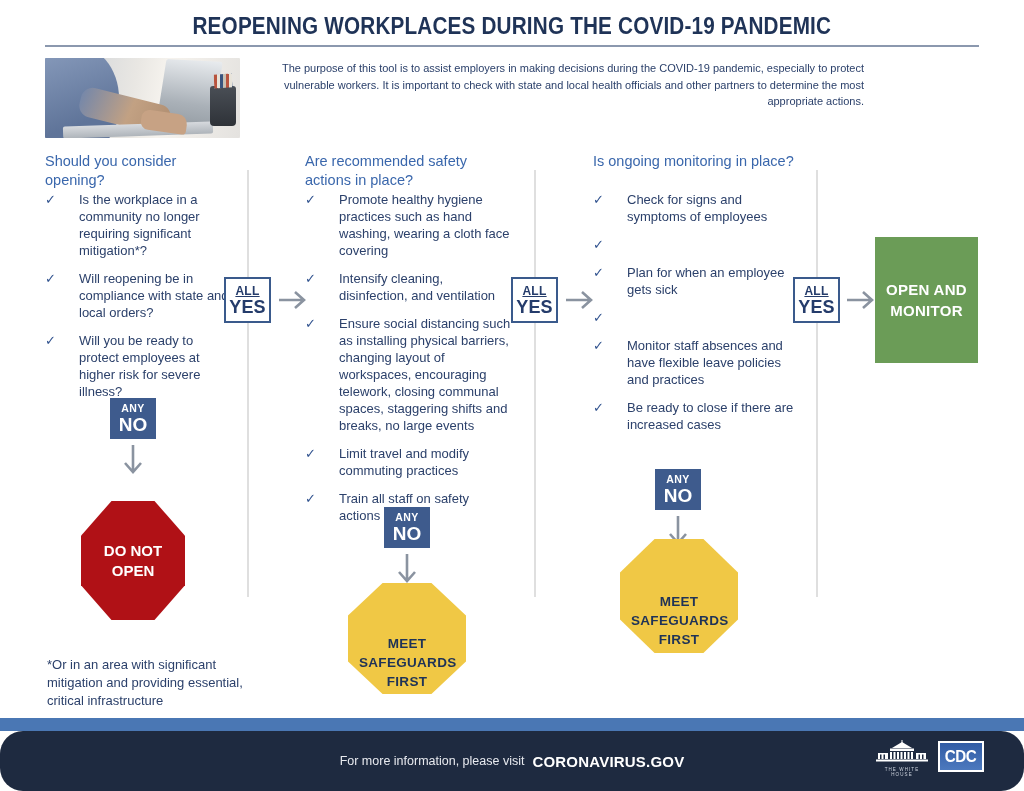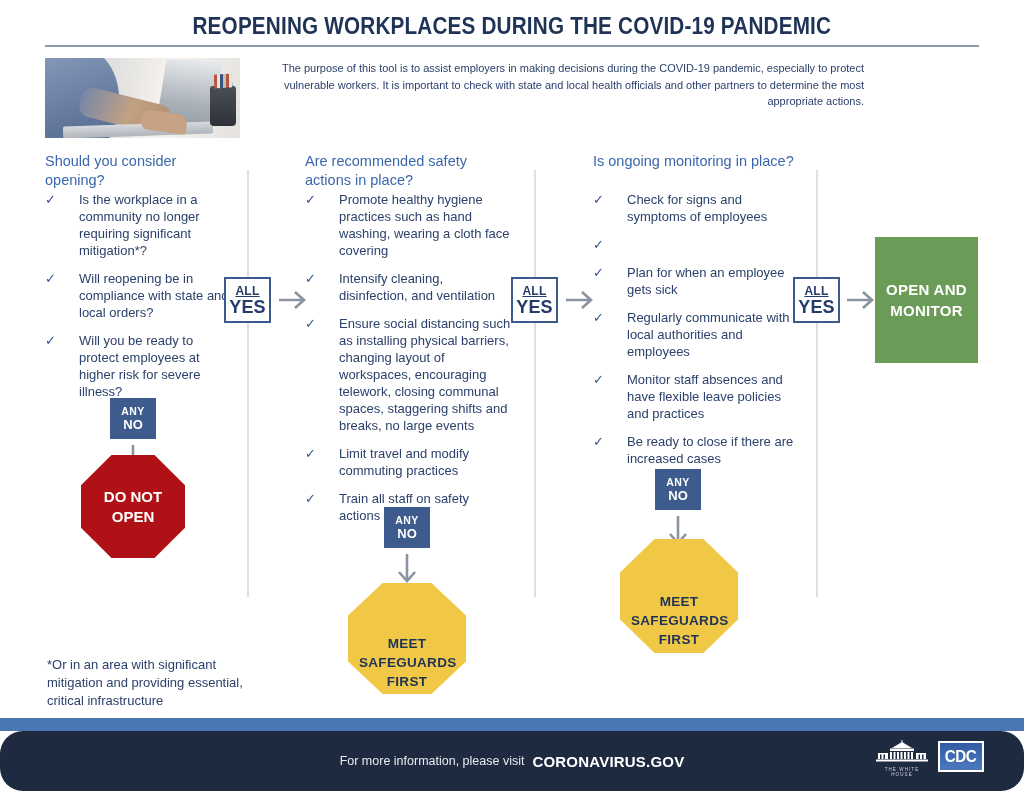--- a/index.html
+++ b/index.html
@@ -41,21 +41,21 @@
   .divider { width:2px; background:#DFDFDF; top:170px; height:427px; }
 
   
   .all-yes { width:47px; height:46px; background:#fff; border:2px solid #3A5A8C; color:#253C6B;
     display:flex; flex-direction:column; align-items:center; justify-content:center; line-height:1; }
   .all-yes .sm { font-size:12px; font-weight:700; letter-spacing:.3px;text-decoration:underline; }
   .all-yes .lg { font-size:18px; font-weight:700; letter-spacing:.2px; margin-top:1px; }
   .any-no { width:46px; height:41px; background:#3E5B8D; color:#fff;
     display:flex; flex-direction:column; align-items:center; justify-content:center; line-height:1; }
   .any-no .sm { font-size:10.5px; font-weight:700; letter-spacing:.4px; }
-  .any-no .lg { font-size:13px; font-weight:700; margin-top:1px; }
+  .any-no .lg { font-size:19px; font-weight:700; margin-top:1px; }
 
   
   .octagon { clip-path:polygon(29.3% 0,70.7% 0,100% 29.3%,100% 70.7%,70.7% 100%,29.3% 100%,0 70.7%,0 29.3%);
     display:flex; align-items:center; justify-content:center; text-align:center; }
   .oct-red { background:#B01116; color:#fff; font-weight:700; font-size:15px; line-height:20px; }
   .oct-yellow { background:#F0C845; color:#1F3357; font-weight:700; font-size:13.5px; line-height:19px; letter-spacing:.3px; }
   .green-box { background:#6B9C57; color:#fff; font-weight:700; font-size:15px; line-height:21px;
     display:flex; align-items:center; justify-content:center; text-align:center; letter-spacing:.3px; }
   .oct-red .inner { width:82px; } .oct-yellow .inner { width:96px;margin-top:48px; } .green-box .inner { width:88px; }
 
@@ -144,21 +144,20 @@
     </div>
     <div class="check-item">
       <span class="check">✓</span>
     </div>
     <div class="check-item">
       <span class="check">✓</span>
       <span class="check-text">Plan for when an employee gets sick</span>
     </div>
     <div class="check-item">
       <span class="check">✓</span>
-      <span class="check-text">Regularly communicate with local authorities and employees</span>
     </div>
     <div class="check-item">
       <span class="check">✓</span>
       <span class="check-text">Monitor staff absences and have flexible leave policies and practices</span>
     </div>
     <div class="check-item">
       <span class="check">✓</span>
       <span class="check-text">Be ready to close if there are increased cases</span>
     </div>
   </div>
@@ -191,21 +190,21 @@
   <div class="inner">OPEN AND MONITOR</div>
 </div>
 
 <div class="abs any-no" style="left:110px;top:398px">
   <span class="sm">ANY</span>
   <span class="lg">NO</span>
 </div>
 <svg class="abs arrow" style="left:121px;top:443px" width="24" height="32" viewBox="0 0 24 32">
     <path d="M12 2 V28 M4 20 L12 29 L20 20" fill="none" stroke="#8A93A0" stroke-width="2.6"></path>
   </svg>
-<div class="abs octagon oct-red" style="left:81px;top:455px;width:104px;height:103px">
+<div class="abs octagon oct-red" style="left:81px;top:501px;width:104px;height:119px">
   <div class="inner">DO NOT OPEN</div>
 </div>
 
 <div class="abs any-no" style="left:384px;top:507px">
   <span class="sm">ANY</span>
   <span class="lg">NO</span>
 </div>
 <svg class="abs arrow" style="left:395px;top:552px" width="24" height="32" viewBox="0 0 24 32">
     <path d="M12 2 V28 M4 20 L12 29 L20 20" fill="none" stroke="#8A93A0" stroke-width="2.6"></path>
   </svg>

